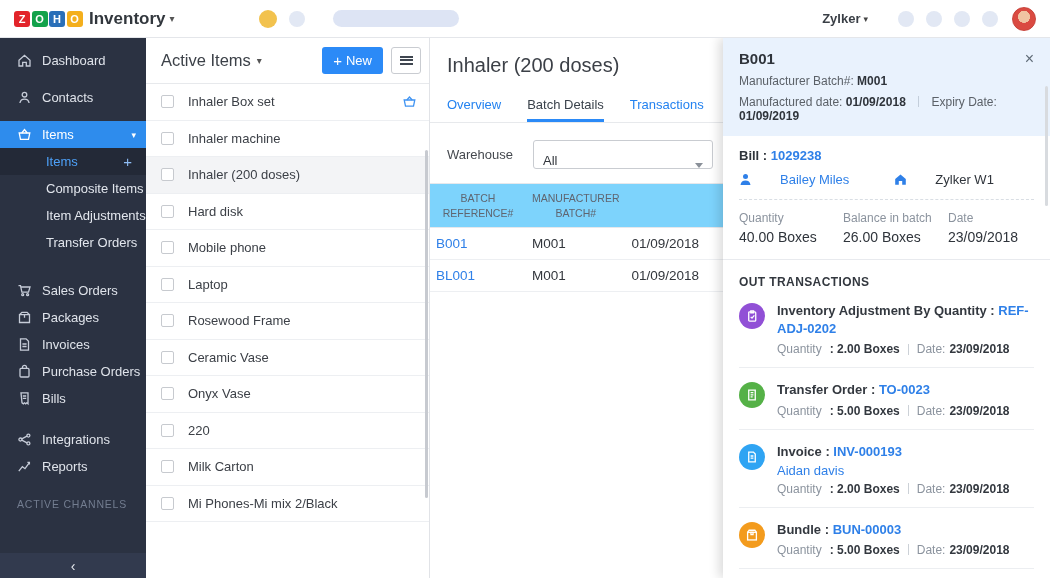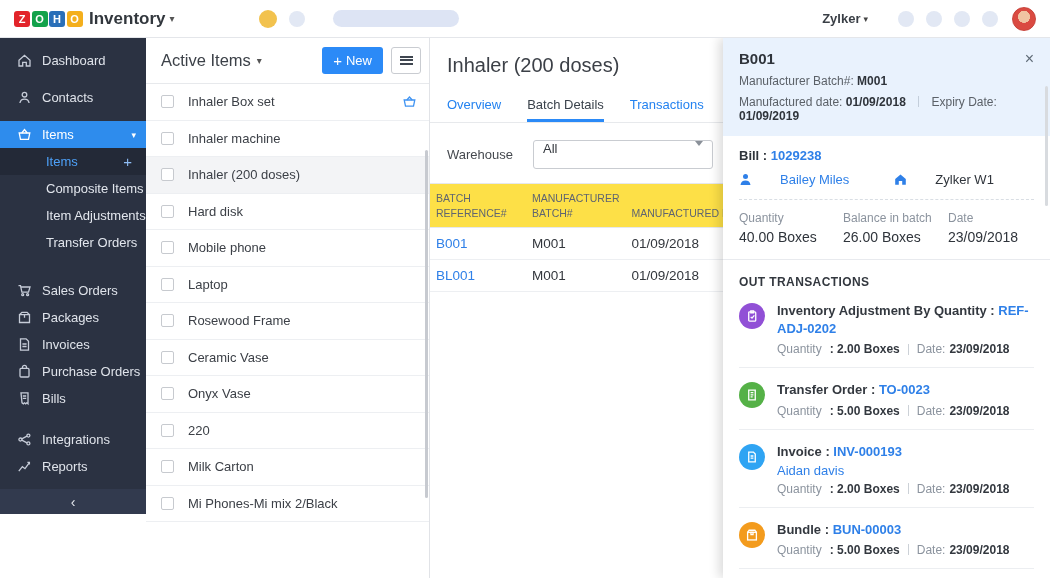--- a/index.html
+++ b/index.html
@@ -20,21 +20,21 @@
   .c-gray1 { width:16px; height:16px; margin-left:12px; }
   .search-pill { width:126px; height:17px; border-radius:9px; background:#dde4f4; margin-left:28px; }
   .top-right { margin-left:auto; display:flex; align-items:center; margin-right:14px; }
   .org { font-size:13px; font-weight:bold; color:#3a3f46; }
   .org-caret { font-size:9px; color:#444; margin-left:3px; margin-right:18px; }
   .tr-circle { width:16px; height:16px; border-radius:50%; background:#e2e8f4; margin-left:12px; }
   .avatar { width:24px; height:24px; border-radius:50%; margin-left:14px;
     background:radial-gradient(circle at 50% 40%, #f0c3a2 0 34%, #da4a41 36%); border:1px solid #c8443c; }
 
   
-  .sidebar { position:absolute; top:38px; left:0; width:146px; height:476px; background:#2b3242; color:#dfe3ea; }
+  .sidebar { position:absolute; top:38px; left:0; width:146px; height:540px; background:#2b3242; color:#dfe3ea; }
   .side-item { height:27px; display:flex; align-items:center; padding-left:17px; font-size:13px; cursor:pointer; }
   .side-item .sicon { width:15px; height:15px; margin-right:10px; display:inline-flex; color:#c6ccd8; flex:0 0 15px; }
   .side-item svg { width:15px; height:15px; stroke:#c6ccd8; fill:none; stroke-width:1.3; }
   .mt9 { margin-top:9px; } .mt10 { margin-top:10px; } .mt22 { margin-top:21px; } .mt15 { margin-top:14px; }
   .side-item.active-parent { background:#2e8ced; color:#fff; }
   .side-item.active-parent svg { stroke:#fff; }
   .parent-caret { margin-left:auto; margin-right:10px; font-size:9px; color:#fff; }
   .sub-item { height:27px; display:flex; align-items:center; padding-left:46px; font-size:13px; color:#e2e6ed; cursor:pointer; }
   .sub-item.first { margin-top:5px; }
   .sub-item.active-sub { background:#232937; color:#4da0f8; }
@@ -67,26 +67,26 @@
 
   
   .detail-panel { position:absolute; top:38px; left:430px; width:620px; height:540px; background:#fff; }
   .detail-title { font-size:20px; color:#3c4047; padding:16px 16px 14px 17px; }
   .tabs { display:flex; gap:26px; padding:0 0 0 17px; border-bottom:1px solid #e7e9ec; }
   .tab { font-size:13px; color:#2382f0; padding:6px 0 10px; cursor:pointer; }
   .tab.active { color:#3a424b; border-bottom:3px solid #2b8af7; padding-bottom:7px; }
   .warehouse-row { display:flex; align-items:center; padding:17px 0 14px 17px; }
   .wh-label { font-size:13px; color:#45494f; margin-right:20px; }
   .wh-select { width:180px; height:29px; border:1px solid #c9ccd1; border-radius:3px; background:#fff;
-    display:flex; align-items:flex-start; padding:0 9px; font-size:13px; color:#33373d; cursor:pointer; }
+    display:flex; align-items:flex-end; padding:0 9px; font-size:13px; color:#33373d; cursor:pointer; }
   .wh-chevron { margin-left:auto; width:0; height:0; border-left:4px solid transparent;
     border-right:4px solid transparent; border-top:5px solid #8a9099; }
   .btable { width:100%; border-collapse:collapse; }
-  .btable th { background:#fde047; border-top:1px solid #e6e8ec; border-bottom:1px solid #e6e8ec;
-    font-size:10.5px; font-weight:normal; color:#5f6570; text-align:left; padding:7px 6px; line-height:1.4;
+  .btable th { background:#7dd3fc; border-top:1px solid #e6e8ec; border-bottom:1px solid #e6e8ec;
+    font-size:10.5px; font-weight:normal; color:#5f6570; text-align:center; padding:7px 6px; line-height:1.4;
     text-transform:uppercase; vertical-align:bottom; }
   .btable td { font-size:13.5px; color:#33373d; padding:8px 6px; border-bottom:1px solid #edeff2; }
   .th1 { width:96px; padding-left:6px; } .th2 { width:98px; } 
   .cell-link { color:#2f80e8; cursor:pointer; }
   .td-date { padding-left:12px; }
 
   
   .batch-panel { position:absolute; top:38px; left:723px; width:327px; height:540px; background:#fff;
     box-shadow:-4px 0 10px rgba(0,0,0,.14); z-index:10; }
   .bp-header { background:#e9f2fd; padding:12px 16px 13px; }

